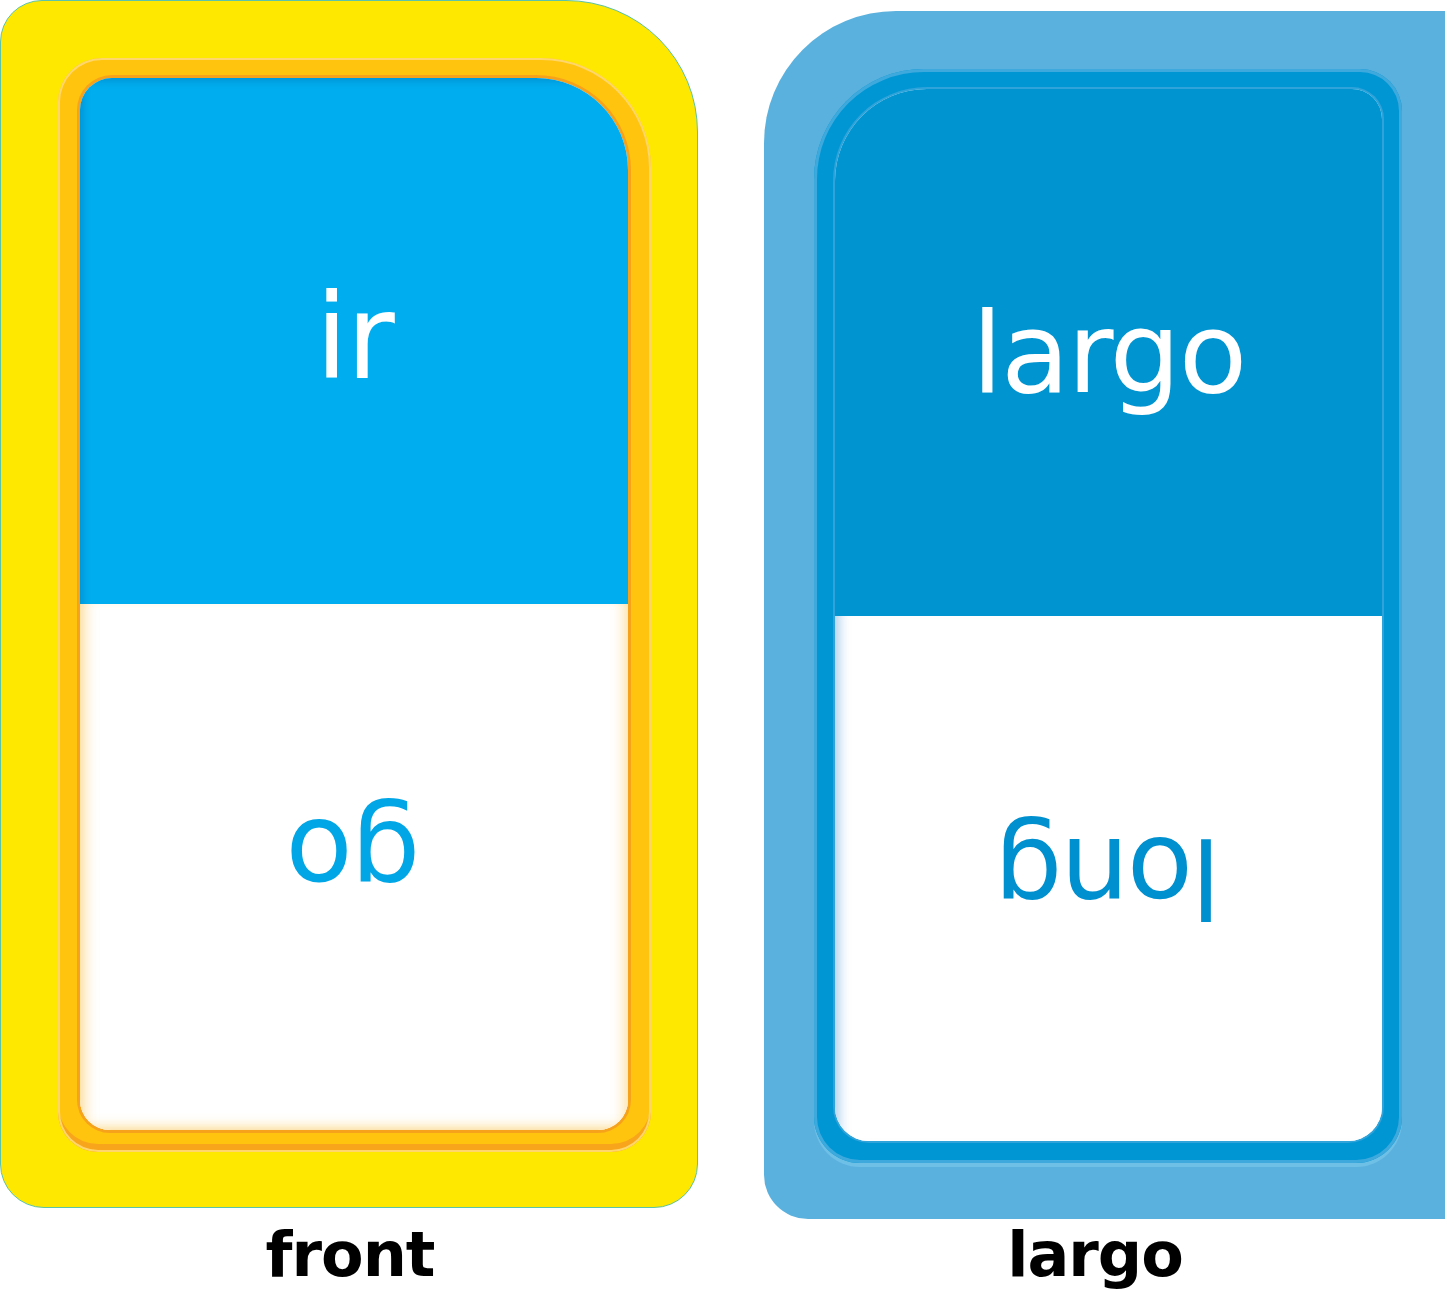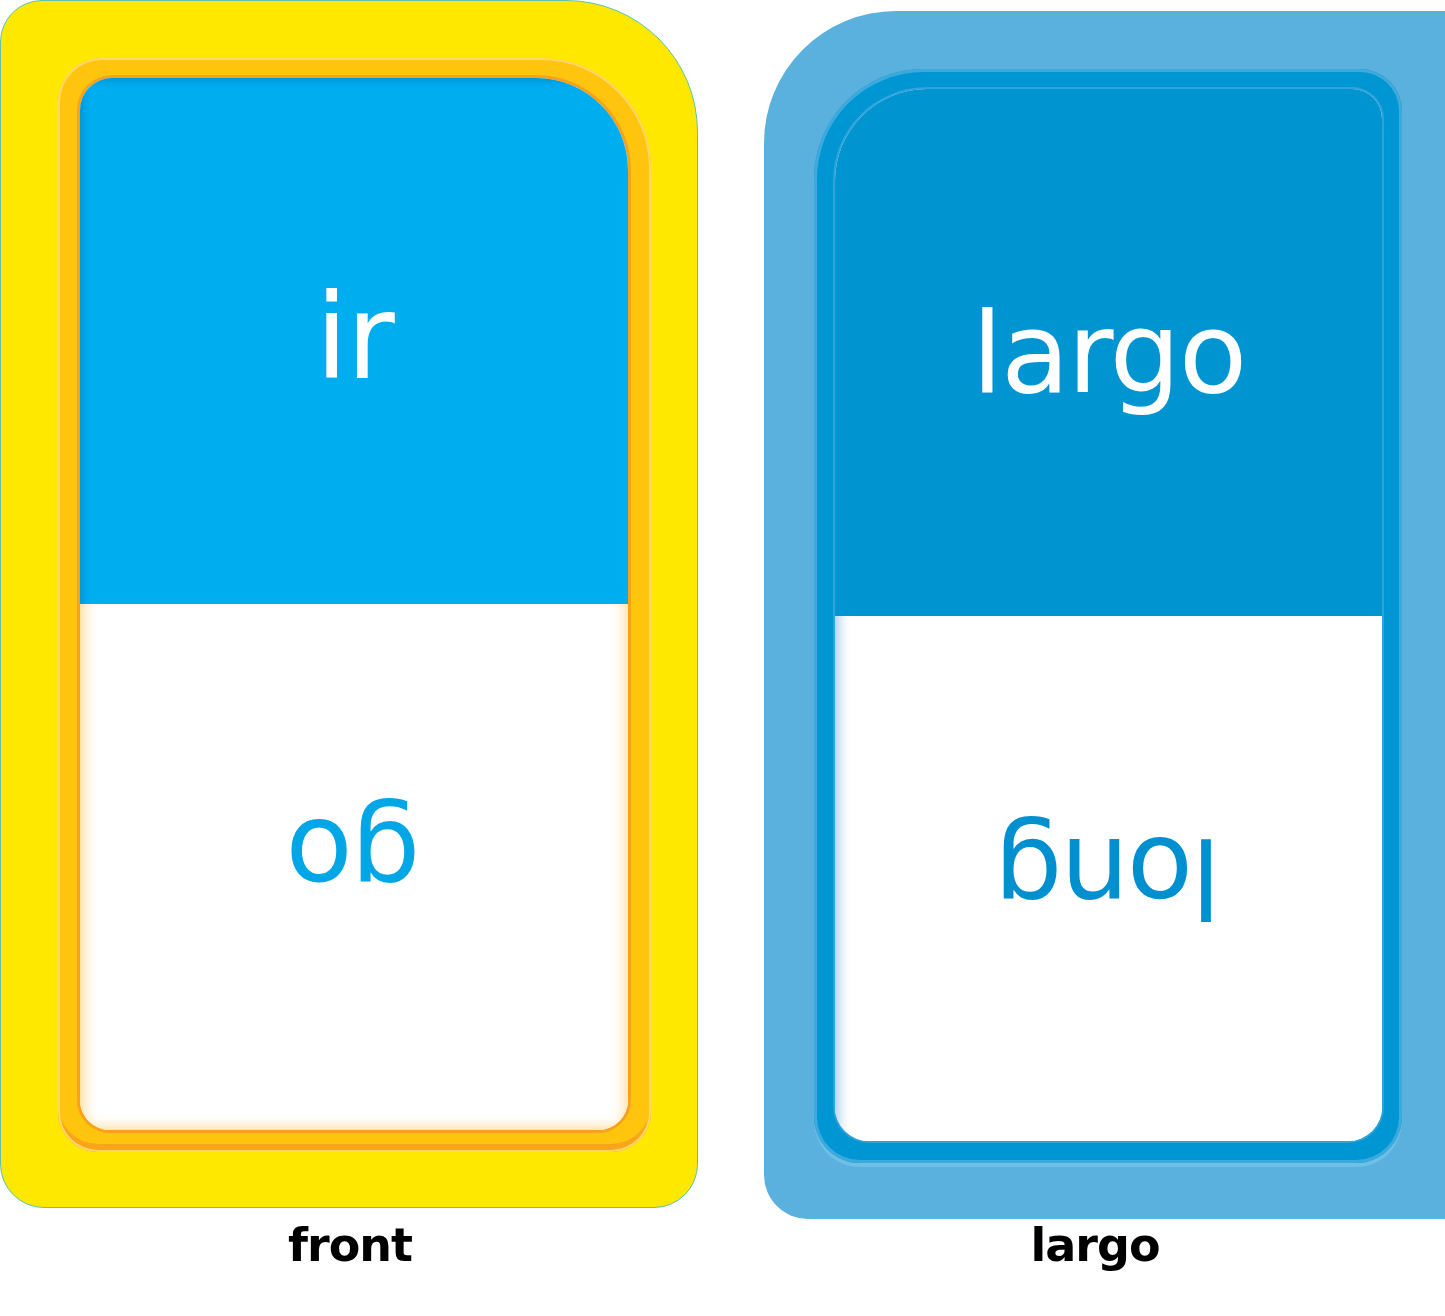--- a/index.html
+++ b/index.html
@@ -118,21 +118,21 @@
     #front-top-word { top: 200px; }
     #front-bottom-word { top: 200px; }
     #back-top-word { top: 208px; font-size: 112px; }
     #back-bottom-word { top: 206px; font-size: 108px; color: #0090CF; }
     
     .label {
       position: absolute;
       top: 1218px;
       font-family: "DejaVu Sans", sans-serif;
       font-weight: bold;
-      font-size: 46px;
+      font-size: 62px;
       color: #000000;
       text-align: center;
       width: 400px;
       letter-spacing: -1px;
     }
     #front-label { left: 150px; }
     #back-label { left: 895px; }
   </style>
 </head>
 <body>

